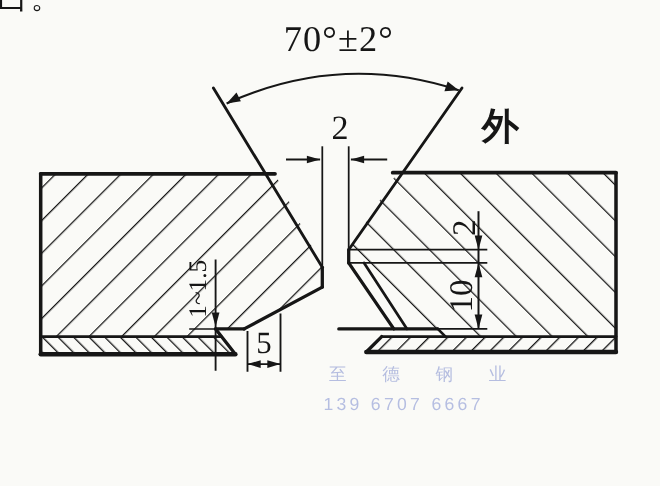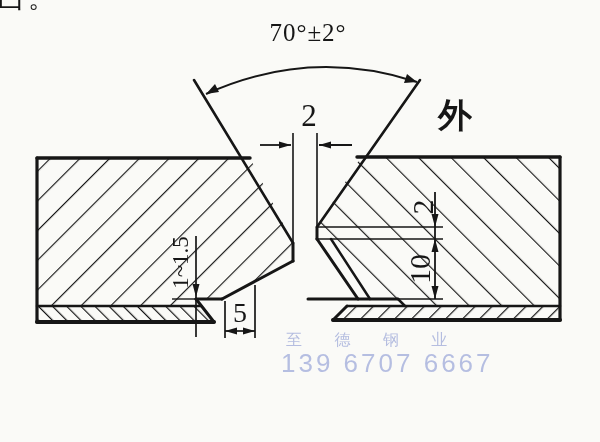--- a/index.html
+++ b/index.html
@@ -8,32 +8,32 @@
     width:600px;height:442px;
     background:#fafaf7;
     overflow:hidden;
     font-family:"Liberation Serif","DejaVu Serif",serif;
     color:#161616;
   }
   #drawing{position:absolute;left:0;top:0;}
   .lbl{position:absolute;line-height:1;white-space:nowrap;color:#161616;}
   .center{text-align:center;}
   .rot{transform:rotate(-90deg);transform-origin:center center;}
-  .angle-label{left:250px;top:20px;width:116px;font-size:25px;letter-spacing:1px;}
+  .angle-label{left:250px;top:20px;width:116px;font-size:33px;letter-spacing:1px;}
   .gap-label{left:294px;top:100px;width:30px;font-size:31px;}
   .outside-label{left:438px;top:99px;font-size:34px;font-weight:bold;
     font-family:"Liberation Serif","DejaVu Serif",serif;}
   .r2-label{left:406px;top:189px;width:34px;height:36px;font-size:30px;line-height:36px;}
   .r10-label{left:396px;top:252px;width:48px;height:34px;font-size:30px;line-height:34px;}
   .lroot-label{left:142px;top:250px;width:76px;height:25px;font-size:23px;line-height:25px;}
   .s5-label{left:227px;top:299px;width:26px;font-size:28px;}
   .caption{left:60px;top:387px;width:470px;font-size:31px;letter-spacing:2px;}
-  .wm{position:absolute;opacity:.85;font-family:"Liberation Sans","DejaVu Sans",sans-serif;}
+  .wm{position:absolute;opacity:.85;font-family:"Liberation Sans","DejaVu Sans",sans-serif;margin-left:13px;}
   .wm1{left:286px;top:330px;font-size:16px;letter-spacing:14px;color:#a9b3dc;}
-  .wm2{left:281px;top:348px;font-size:26px;letter-spacing:3px;color:#aab4de;}
+  .wm2{left:281px;top:360px;font-size:16px;letter-spacing:3px;color:#aab4de;}
   .corner-frag{left:-3px;top:-15px;font-size:27px;letter-spacing:4px;}
 </style>
 </head>
 <body>
 
 <div id="page">
 
   <svg id="drawing" width="600" height="442" viewBox="0 0 600 442">
     <defs>
       <pattern id="hatchL" width="21" height="21" patternUnits="userSpaceOnUse" patternTransform="rotate(45)">

